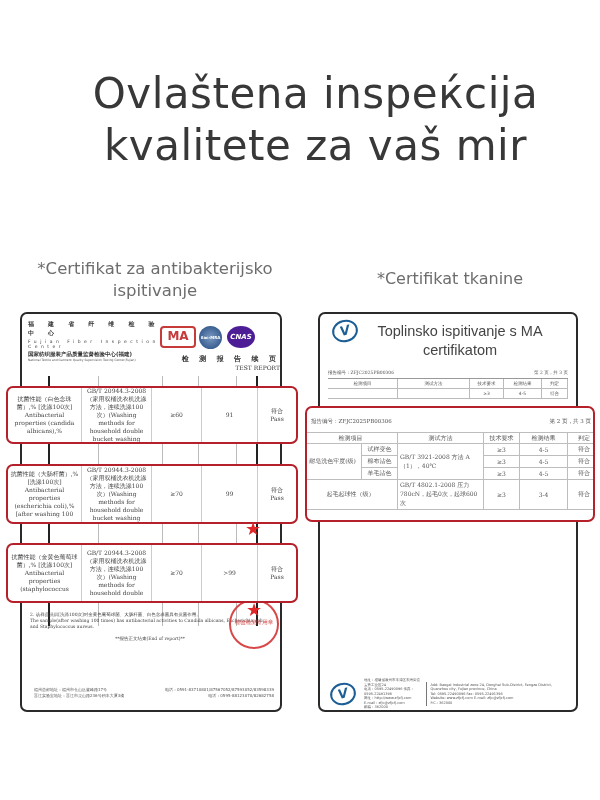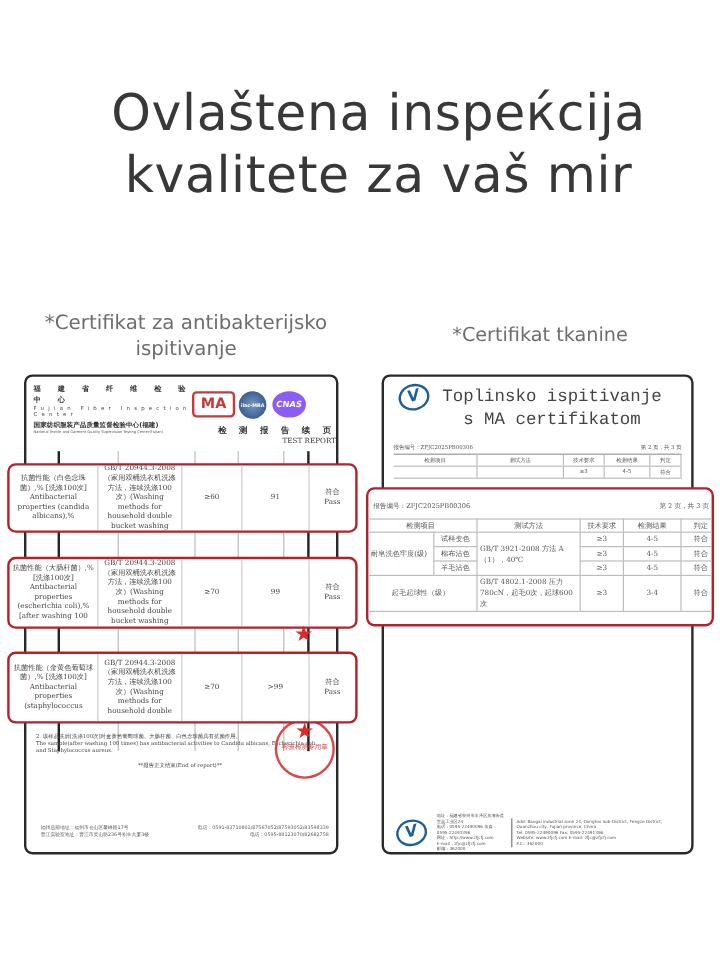--- a/index.html
+++ b/index.html
@@ -38,21 +38,21 @@
     border: 2.5px solid #c63a3a; border-radius: 4px; color: #c63a3a;
     font-weight: bold; font-size: 12px; text-align: center; line-height: 17px; font-family: "DejaVu Sans", sans-serif;
   }
   .logo-ilac {
     position: absolute; left: 177px; top: 12px; width: 23px; height: 23px; border-radius: 50%;
     background: radial-gradient(circle, #7a98c0 0%, #3a5f92 70%); color: #fff; font-size: 4px;
     text-align: center; line-height: 23px; font-weight: bold;
   }
   .logo-cnas {
     position: absolute; left: 205px; top: 12px; width: 28px; height: 22px; border-radius: 50%;
-    background: #8b5cf6; color: #fff; font-size: 7px; font-weight: bold; text-align: center; line-height: 22px; font-style: italic;
+    background: #4c1d95; color: #fff; font-size: 7px; font-weight: bold; text-align: center; line-height: 22px; font-style: italic;
   }
   .lh-title { position: absolute; left: 0; top: 40px; width: 100%; text-align: right; }
   .lh-title .cn { font-size: 7px; letter-spacing: 4px; font-weight: bold; color: #333; }
   .lh-title .en { font-size: 6px; color: #333; font-family: "DejaVu Serif", serif; }
 
   .ltable { position: absolute; left: 26px; top: 62px; width: 210px; height: 250px; border-left: 2px solid #222; border-right: 2px solid #222; }
   .ltable .vline { position: absolute; top: 0; bottom: 0; border-left: 1px solid #bbb; }
 
   .notes { position: absolute; left: 8px; top: 298px; width: 240px; font-size: 4.5px; color: #444; line-height: 6px; font-family: "DejaVu Serif", serif; }
   .notes .end { text-align: center; margin-top: 6px; }
@@ -80,21 +80,21 @@
   .hl .c5 { flex: 1; }
 
   
   .rlogo {
     position: absolute; left: 12px; top: 6px; width: 26px; height: 22px; border-radius: 50%;
     border: 2.5px solid #1c5e95; color: #1c5e95; font-weight: bold; font-size: 13px; line-height: 17px; text-align: center; font-style: italic;
     transform: rotate(-15deg);
   }
   .r-overlay-title {
     position: absolute; left: 40px; top: 8px; width: 200px; text-align: center;
-    font-size: 14.5px; line-height: 19px; color: #444; font-family: Liberation Mono, monospace;
+    font-size: 14.5px; line-height: 19px; color: #444; font-family: Liberation Sans, sans-serif;
   }
   .r-head-line { position: absolute; left: 8px; top: 56px; width: 240px; display: flex; justify-content: space-between; font-size: 4.5px; color: #555; font-family: "DejaVu Serif", serif; }
   .r-bg-table { position: absolute; left: 8px; top: 64px; width: 240px; border-top: 1px solid #999; }
   .r-bg-table .row { display: flex; border-bottom: 1px solid #bbb; height: 10px; font-size: 4.5px; color: #555; }
   .r-bg-table .row div { border-right: 1px solid #bbb; display: flex; align-items: center; justify-content: center; }
 
   .hlr {
     position: absolute; left: 305px; top: 406px; width: 290px; height: 116px; background: #fff;
     border: 2.5px solid #b5202a; border-radius: 7px; overflow: hidden; font-family: "DejaVu Serif", serif; color: #555;
   }

